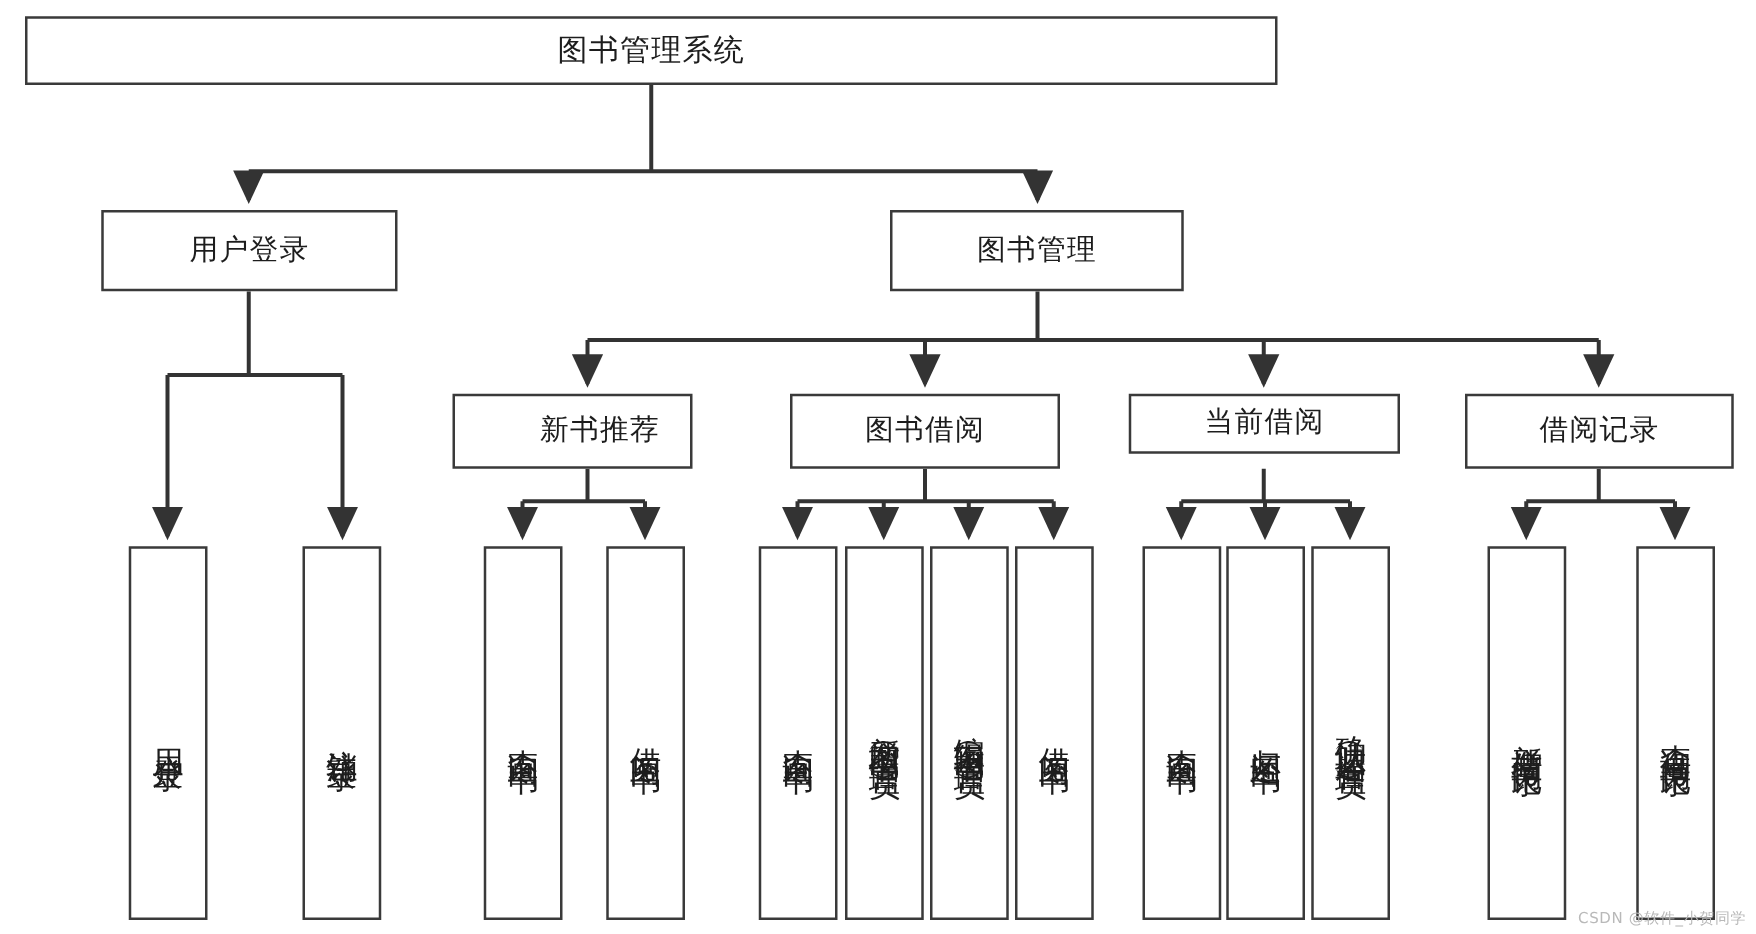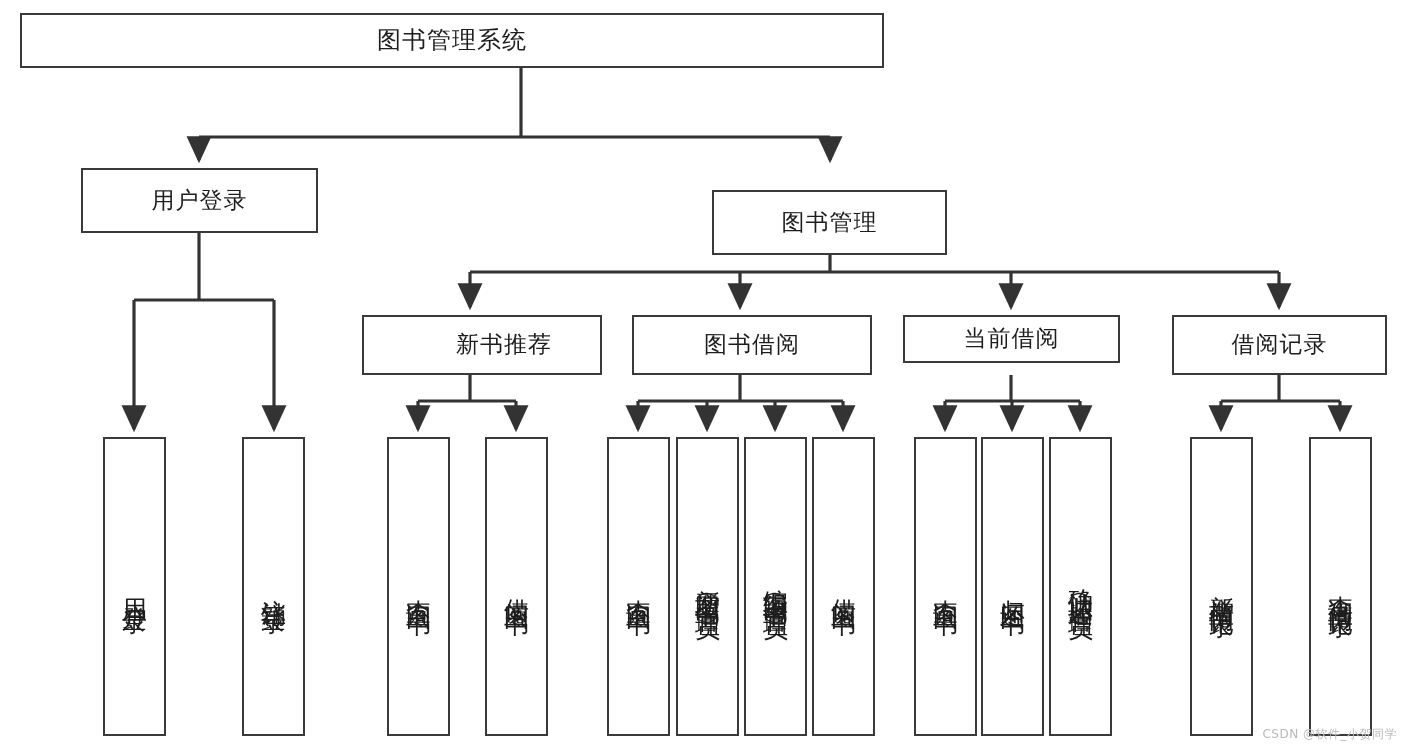--- a/index.html
+++ b/index.html
@@ -121,35 +121,35 @@
       <path d="M1012,401 L1012,429" marker-end="url(#arrow)"></path>
       <path d="M1080,401 L1080,429" marker-end="url(#arrow)"></path>
 
       <path d="M1279,375 L1279,401"></path>
       <path d="M1221,401 L1340,401"></path>
       <path d="M1221,401 L1221,429" marker-end="url(#arrow)"></path>
       <path d="M1340,401 L1340,429" marker-end="url(#arrow)"></path>
     </g>
   </svg>
 
-  <div class="node h root" style="left:20px; top:13px; width:864px; height:55px;">
+  <div class="node h root" style="left:20px; top:13px; width:1002px; height:55px;">
     <span class="label">图书管理系统</span>
   </div>
 
   <div class="node h" style="left:81px; top:168px; width:237px; height:65px;">
     <span class="label">用户登录</span>
   </div>
-  <div class="node h" style="left:712px; top:168px; width:235px; height:65px;margin-top:22px;">
+  <div class="node h" style="left:712px; top:168px; width:235px; height:65px;">
     <span class="label">图书管理</span>
   </div>
 
-  <div class="node h" style="left:362px; top:315px; width:240px; height:60px;padding-left:44px;">
+  <div class="node h" style="left:362px; top:315px; width:192px; height:60px;padding-left:44px;">
     <span class="label">新书推荐</span>
   </div>
-  <div class="node h" style="left:632px; top:315px; width:240px; height:60px;">
+  <div class="node h" style="left:632px; top:315px; width:216px; height:60px;">
     <span class="label">图书借阅</span>
   </div>
   <div class="node h" style="left:903px; top:315px; width:217px; height:48px;">
     <span class="label">当前借阅</span>
   </div>
   <div class="node h" style="left:1172px; top:315px; width:215px; height:60px;">
     <span class="label">借阅记录</span>
   </div>
 
   <div class="node v" style="left:103px; top:437px; width:63px; height:299px;">

